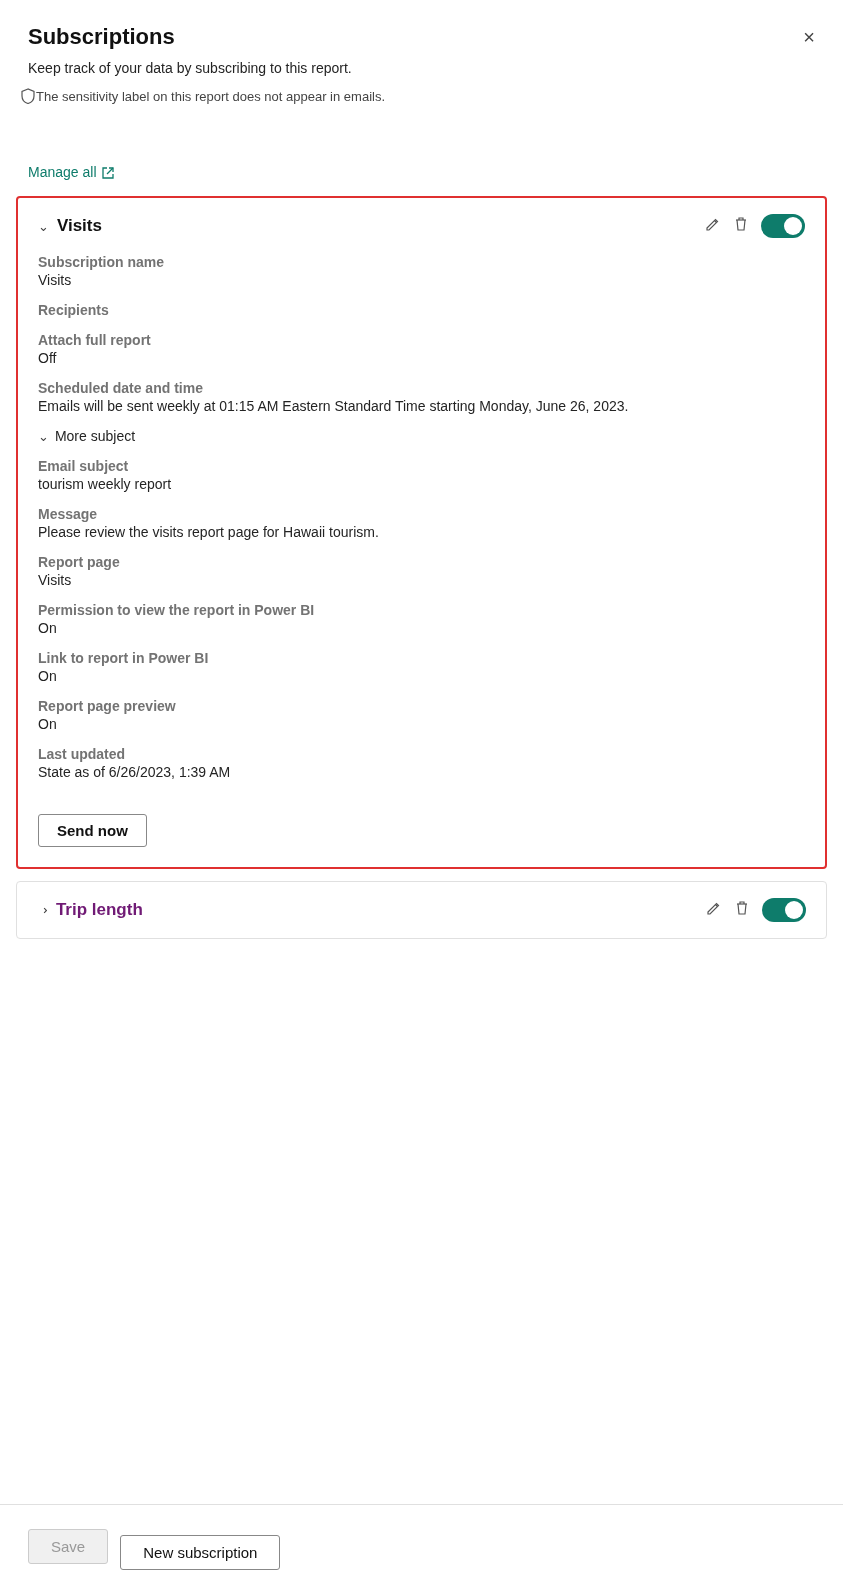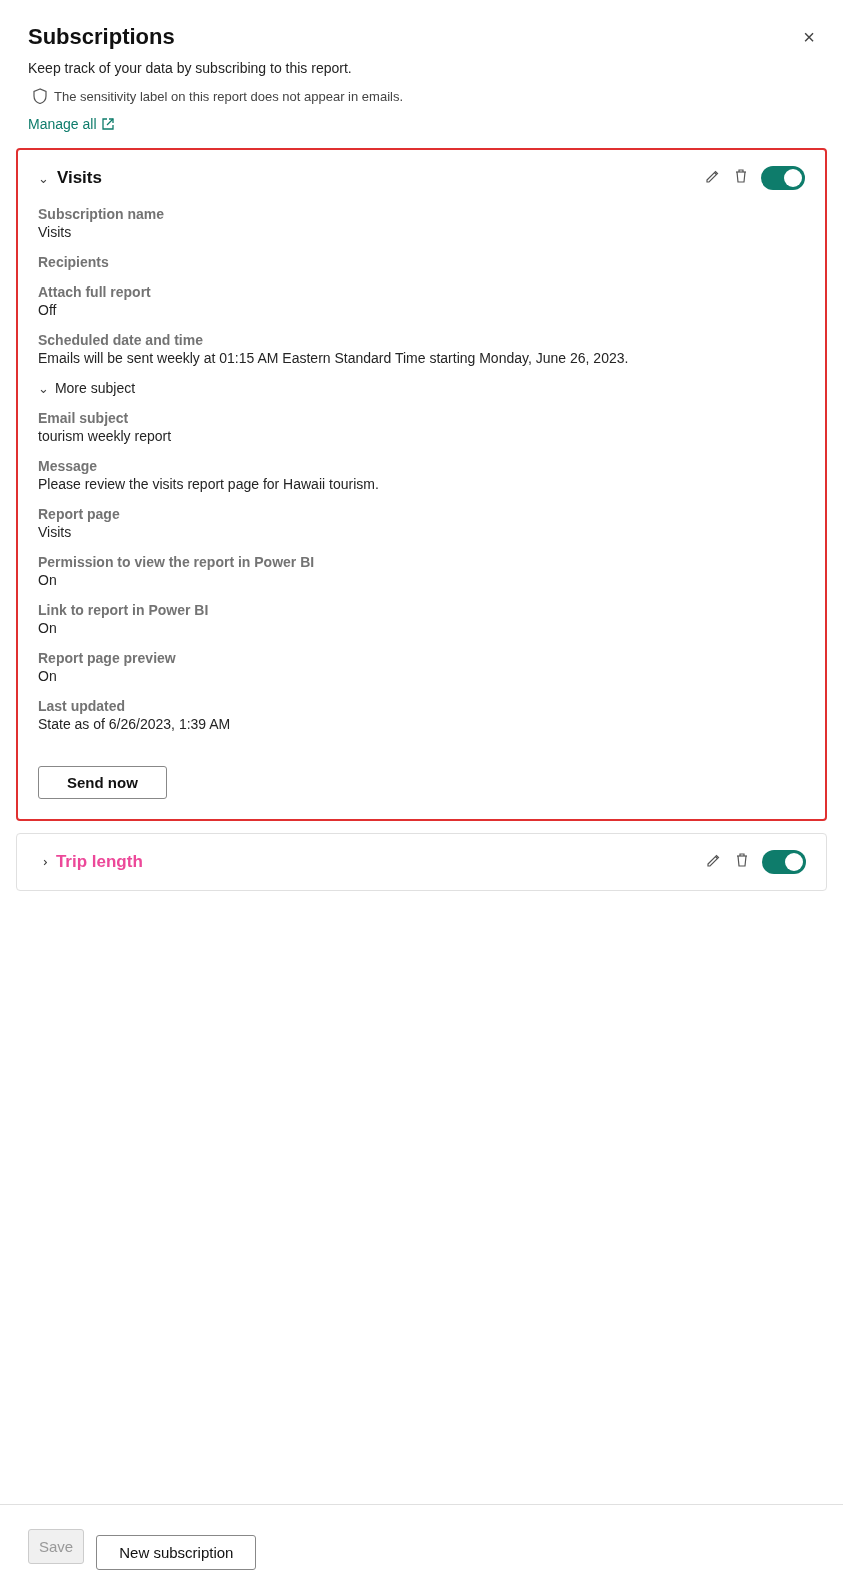--- a/index.html
+++ b/index.html
@@ -40,43 +40,43 @@
       line-height: 1;
     }
     .panel-subtitle {
       padding: 0 28px 8px 28px;
       color: #242424;
       font-size: 14px;
     }
     .sensitivity-row {
       display: flex;
       align-items: center;
-      padding: 4px 28px 8px 32px;
+      padding: 4px 28px 8px 20px;
       color: #444;
       font-size: 13px;
-      gap: 6px;
     }
     .shield-icon {
       width: 16px;
       height: 16px;
       display: inline-flex;
       align-items: center;
       justify-content: center;
       color: #555;
     }
     .manage-all-link {
       display: flex;
-      align-items: center;
+      align-items: flex-end;
       gap: 4px;
       padding: 4px 28px 16px 28px;
       color: #0e7c6b;
       font-size: 14px;
       font-weight: 500;
       cursor: pointer;
       text-decoration: none;
+      margin-top: 48px;
     }
     .manage-all-link .ext-icon {
       width: 14px;
       height: 14px;
       display: inline-flex;
       align-items: center;
       color: #0e7c6b;
     }
     .subscription-card {
       margin: 0 16px 12px 16px;
@@ -157,21 +157,21 @@
       gap: 6px;
       margin-bottom: 14px;
       cursor: pointer;
     }
     .more-options-label {
       font-size: 14px;
       color: #242424;
     }
     .send-now-btn {
       margin-top: 20px;
-      padding: 7px 28px;
+      padding: 7px 18px;
       background: #fff;
       border: 1px solid #888;
       border-radius: 3px;
       font-size: 15px;
       font-weight: 600;
       color: #111;
       cursor: pointer;
     }
     .collapsed-card {
       margin: 0 16px 12px 16px;
@@ -183,36 +183,36 @@
       justify-content: space-between;
     }
     .collapsed-card-left {
       display: flex;
       align-items: center;
       gap: 8px;
     }
     .collapsed-title {
       font-size: 17px;
       font-weight: 600;
-      color: #ec4899;
+      color: #701a75;
     }
     .footer-bar {
       position: absolute;
       bottom: 0;
       left: 0;
       width: 843px;
       background: #fff;
       border-top: 1px solid #e0e0e0;
       padding: 18px 28px;
       display: flex;
       align-items: center;
       gap: 12px;
     }
     .save-btn {
-      padding: 8px 10px;
+      padding: 8px 22px;
       background: #f0f0f0;
       border: 1px solid #ccc;
       border-radius: 3px;
       font-size: 15px;
       color: #999;
       cursor: not-allowed;
     }
     .new-sub-btn {
       padding: 8px 22px;
       background: #fff;

